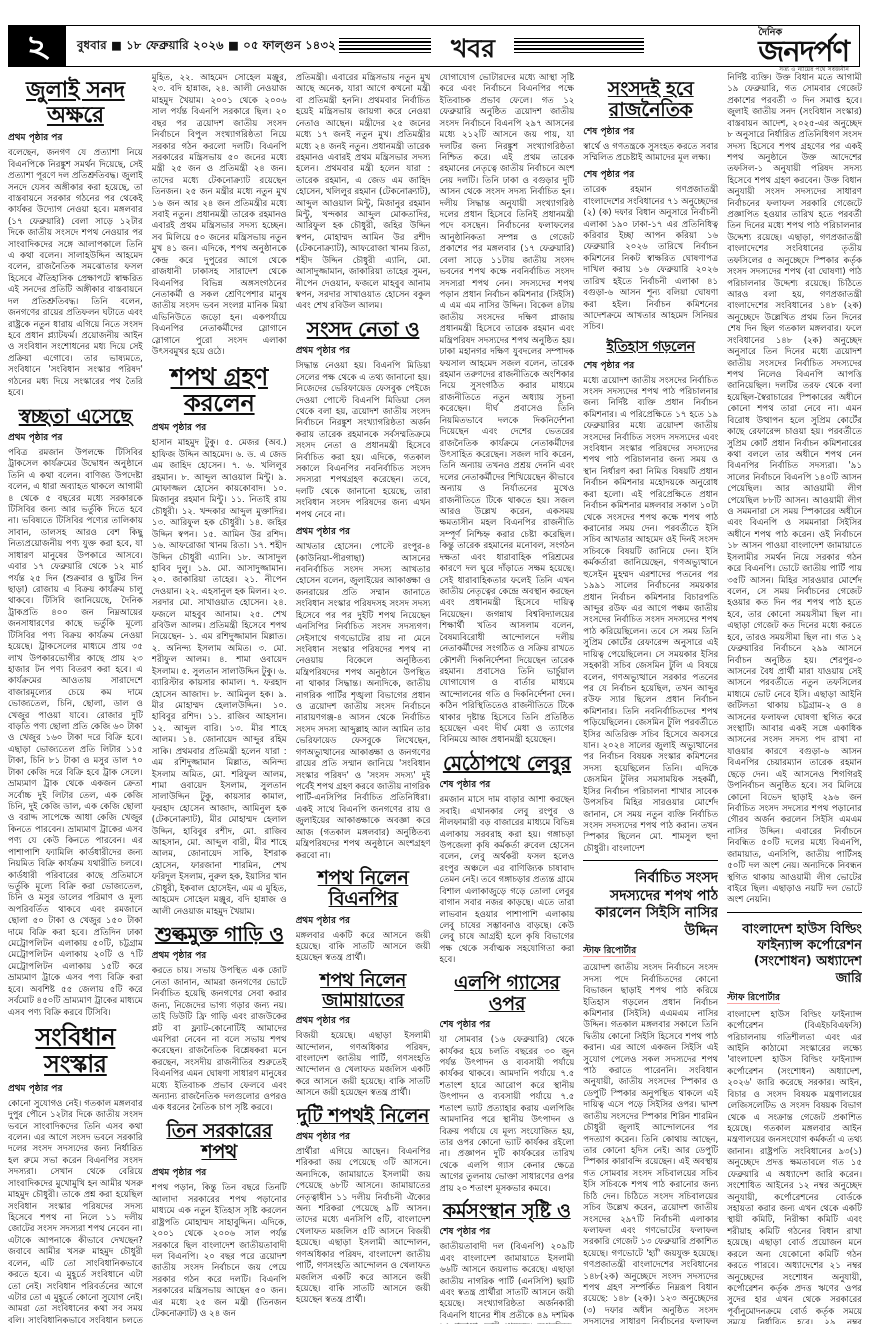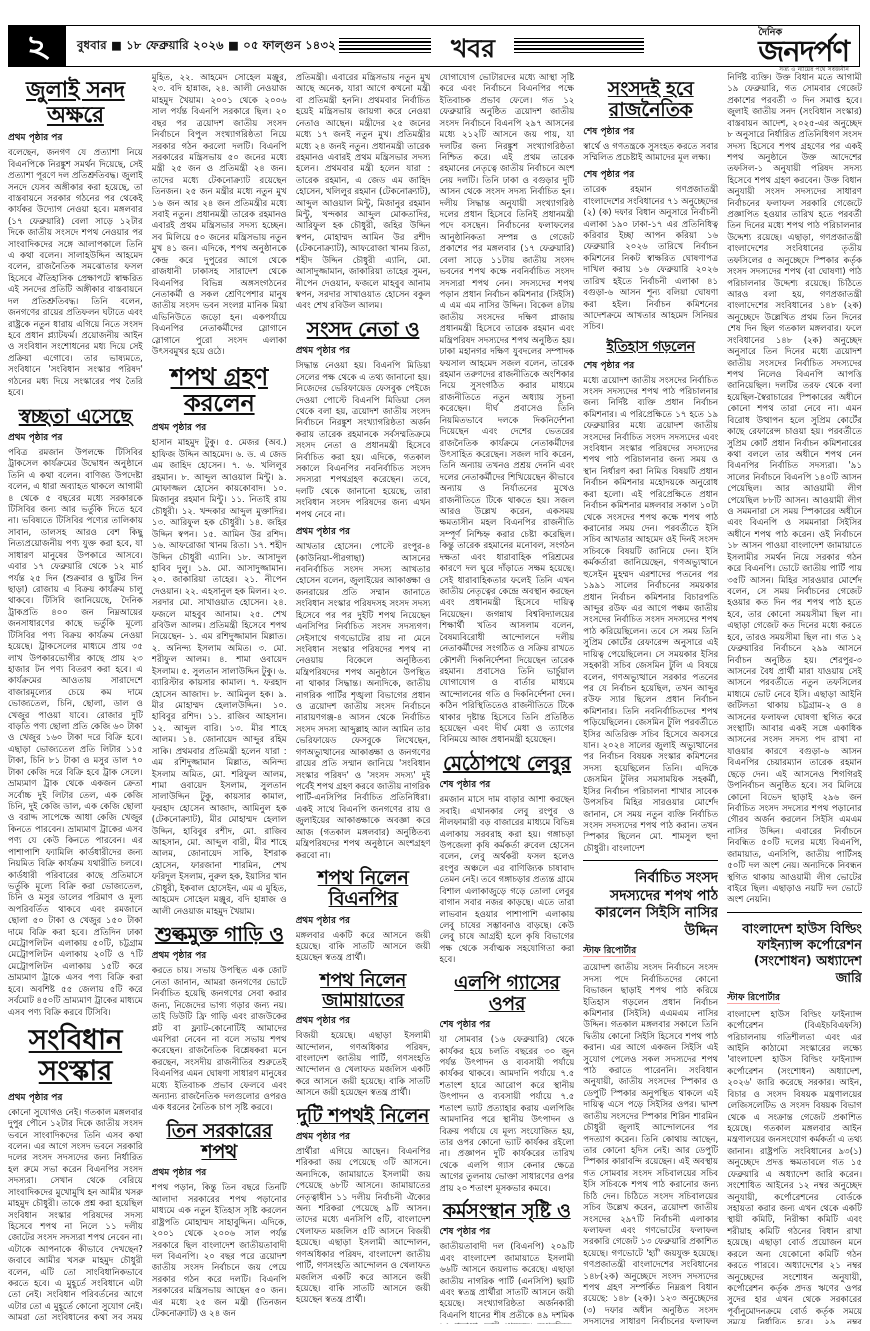--- a/index.html
+++ b/index.html
@@ -57,21 +57,21 @@
   </div>
 
   <div id="columns">
       <div class="col">
         <div class="blk headline" style="font-size: 22px;">জুলাই সনদ অক্ষরে</div>
         <div class="blk kicker">প্রথম পৃষ্ঠার পর</div>
         <div class="blk body">বলেছেন, জনগণ যে প্রত্যাশা নিয়ে বিএনপিকে নিরঙ্কুশ সমর্থন দিয়েছে, সেই প্রত্যাশা পূরণে দল প্রতিশ্রুতিবদ্ধ। জুলাই সনদে যেসব অঙ্গীকার করা হয়েছে, তা বাস্তবায়নে সরকার গঠনের পর থেকেই কার্যকর উদ্যোগ নেওয়া হবে। মঙ্গলবার (১৭ ফেব্রুয়ারি) বেলা সাড়ে ১২টার দিকে জাতীয় সংসদে শপথ নেওয়ার পর সাংবাদিকদের সঙ্গে আলাপকালে তিনি এ কথা বলেন। সালাহউদ্দিন আহমেদ বলেন, রাজনৈতিক সমঝোতার ফসল হিসেবে ঐতিহাসিক প্রেক্ষাপটে স্বাক্ষরিত এই সনদের প্রতিটি অঙ্গীকার বাস্তবায়নে দল প্রতিশ্রুতিবদ্ধ। তিনি বলেন, জনগণের রায়ের প্রতিফলন ঘটাতে এবং রাষ্ট্রকে নতুন ধারায় এগিয়ে নিতে সংসদ হবে প্রধান প্ল্যাটফর্ম। প্রয়োজনীয় আইন ও সংবিধান সংশোধনের মধ্য দিয়ে সেই প্রক্রিয়া এগোবে। তার ভাষ্যমতে, সংবিধানে 'সংবিধান সংস্কার পরিষদ' গঠনের মধ্য দিয়ে সংস্কারের পথ তৈরি হবে।</div>
         <div class="blk headline" style="font-size: 20px;">স্বচ্ছতা এসেছে</div>
         <div class="blk kicker">প্রথম পৃষ্ঠার পর</div>
         <div class="blk body">পবিত্র রমজান উপলক্ষে টিসিবির ট্রাকসেল কার্যক্রমের উদ্বোধন অনুষ্ঠানে তিনি এ কথা বলেন। বাণিজ্য উপদেষ্টা বলেন, এ ধারা অব্যাহত থাকলে আগামী ৪ থেকে ৫ বছরের মধ্যে সরকারকে টিসিবির জন্য আর ভর্তুকি দিতে হবে না। ভবিষ্যতে টিসিবির পণ্যের তালিকায় সাবান, ডালসহ আরও বেশ কিছু নিত্যপ্রয়োজনীয় পণ্য যুক্ত করা হবে, যা সাধারণ মানুষের উপকারে আসবে। এবার ১৭ ফেব্রুয়ারি থেকে ১২ মার্চ পর্যন্ত ২৫ দিন (শুক্রবার ও ছুটির দিন ছাড়া) রোজায় এ বিক্রয় কার্যক্রম চালু থাকবে। টিসিবি জানিয়েছে, দৈনিক ট্রাকপ্রতি ৪০০ জন নিম্নআয়ের জনসাধারণের কাছে ভর্তুকি মূল্যে টিসিবির পণ্য বিক্রয় কার্যক্রম নেওয়া হয়েছে। ট্রাকসেলের মাধ্যমে প্রায় ৩৫ লাখ উপকারভোগীর কাছে প্রায় ২৩ হাজার টন পণ্য বিতরণ করা হবে। এ কার্যক্রমের আওতায় সারাদেশে বাজারমূল্যের চেয়ে কম দামে ভোজ্যতেল, চিনি, ছোলা, ডাল ও খেজুর পাওয়া যাবে। রোজার দুটি বাড়তি পণ্য ছোলা প্রতি কেজি ৬০ টাকা ও খেজুর ১৬০ টাকা দরে বিক্রি হবে। এছাড়া ভোজ্যতেল প্রতি লিটার ১১৫ টাকা, চিনি ৮১ টাকা ও মসুর ডাল ৭০ টাকা কেজি দরে বিক্রি হবে ট্রাক সেলে। ভ্রাম্যমাণ ট্রাক থেকে একজন ক্রেতা সর্বোচ্চ দুই লিটার তেল, এক কেজি চিনি, দুই কেজি ডাল, এক কেজি ছোলা ও বরাদ্দ সাপেক্ষে আধা কেজি খেজুর কিনতে পারবেন। ভ্রাম্যমাণ ট্রাকের এসব পণ্য যে কেউ কিনতে পারবেন। এর পাশাপাশি ফ্যামিলি কার্ডধারীদের জন্য নিয়মিত বিক্রি কার্যক্রম যথারীতি চলবে। কার্ডধারী পরিবারের কাছে প্রতিমাসে ভর্তুকি মূল্যে বিক্রি করা ভোজ্যতেল, চিনি ও মসুর ডালের পরিমাণ ও মূল্য অপরিবর্তিত থাকবে এবং রমজানে ছোলা ৫০ টাকা ও খেজুর ১৫০ টাকা দামে বিক্রি করা হবে। প্রতিদিন ঢাকা মেট্রোপলিটন এলাকায় ৫০টি, চট্টগ্রাম মেট্রোপলিটন এলাকায় ২০টি ও ৭টি মেট্রোপলিটন এলাকায় ১৫টি করে ভ্রাম্যমাণ ট্রাকে এসব পণ্য বিক্রি করা হবে। অবশিষ্ট ৫৫ জেলায় ৫টি করে সর্বমোট ৪৫০টি ভ্রাম্যমাণ ট্রাকের মাধ্যমে এসব পণ্য বিক্রি করবে টিসিবি।</div>
-        <div class="blk headline" style="font-size: 28px;">সংবিধান সংস্কার</div>
+        <div class="blk headline" style="font-size: 24px;">সংবিধান সংস্কার</div>
         <div class="blk kicker">প্রথম পৃষ্ঠার পর</div>
         <div class="blk body">কোনো সুযোগও নেই। গতকাল মঙ্গলবার দুপুর পৌনে ১২টার দিকে জাতীয় সংসদ ভবনে সাংবাদিকদের তিনি এসব কথা বলেন। এর আগে সংসদ ভবনে সরকারি দলের সংসদ সদস্যদের জন্য নির্ধারিত হল রুমে সভা করেন বিএনপির সংসদ সদস্যরা। সেখান থেকে বেরিয়ে সাংবাদিকদের মুখোমুখি হন আমীর খসরু মাহমুদ চৌধুরী। তাকে প্রশ্ন করা হয়েছিল সংবিধান সংস্কার পরিষদের সদস্য হিসেবে শপথ না নিলে ১১ দলীয় জোটের সংসদ সদস্যরা শপথ নেবেন না। এটাকে আপনাকে কীভাবে দেখছেন? জবাবে আমীর খসরু মাহমুদ চৌধুরী বলেন, এটি তো সাংবিধানিকভাবে করতে হবে। এ মুহূর্তে সংবিধানে এটা তো নেই। সংবিধান পরিবর্তনের আগে এটার তো এ মুহূর্তে কোনো সুযোগ নেই। আমরা তো সংবিধানের কথা সব সময় বলি। সাংবিধানিকভাবে সংবিধান চলতে হবে তো, তাই না? শপথ নেওয়া বা না নেওয়া প্রসঙ্গে তিনি বলেন, কারা শপথ নেবেন, কারা নেবেন না; সেটা তাদের ব্যক্তিগত ব্যাপার। আমরা নির্বাচিত হয়েছি আমরা মনে করি জনগণের রায়কে যদি সম্মান জানাতে হয়, তাহলে অবশ্যই আমাদের সংসদে যেতে হবে, জনগণের পক্ষে কথা বলতে হবে। কার্যকর করার জন্য সকল সংসদ সদস্যদের সহযোগিতা করতে হবে।</div>
       </div>
       <div class="col">
         <div class="blk body">মুহিত, ২২. আহমেদ সোহেল মঞ্জুর, ২৩. বদি হান্নাজ, ২৪. আলী নেওয়াজ মাহমুদ খৈয়াম। ২০০১ থেকে ২০০৬ সাল পর্যন্ত বিএনপি সরকারে ছিল। ২০ বছর পর ত্রয়োদশ জাতীয় সংসদ নির্বাচনে বিপুল সংখ্যাগরিষ্ঠতা নিয়ে সরকার গঠন করলো দলটি। বিএনপি সরকারের মন্ত্রিসভায় ৫০ জনের মধ্যে মন্ত্রী ২৫ জন ও প্রতিমন্ত্রী ২৪ জন। তাদের মধ্যে টেকনোক্র্যাট রয়েছেন তিনজন। ২৫ জন মন্ত্রীর মধ্যে নতুন মুখ ১৬ জন আর ২৪ জন প্রতিমন্ত্রীর মধ্যে সবাই নতুন। প্রধানমন্ত্রী তারেক রহমানও এবারই প্রথম মন্ত্রিসভার সদস্য হচ্ছেন। সব মিলিয়ে ৫০ জনের মন্ত্রিসভায় নতুন মুখ ৪১ জন। এদিকে, শপথ অনুষ্ঠানকে কেন্দ্র করে দুপুরের আগে থেকে রাজধানী ঢাকাসহ সারাদেশ থেকে বিএনপির বিভিন্ন অঙ্গসংগঠনের নেতাকর্মী ও সকল শ্রেণিপেশার মানুষ জাতীয় সংসদ ভবন সংলগ্ন মানিক মিয়া এভিনিউতে জড়ো হন। একপর্যায়ে বিএনপির নেতাকর্মীদের স্লোগানে স্লোগানে পুরো সংসদ এলাকা উৎসবমুখর হয়ে ওঠে।</div>
         <div class="blk headline" style="font-size: 24px;">শপথ গ্রহণ করলেন</div>
         <div class="blk kicker">প্রথম পৃষ্ঠার পর</div>
         <div class="blk body">হাসান মাহমুদ টুকু। ৫. মেজর (অব.) হাফিজ উদ্দিন আহমেদ। ৬. ড. এ জেড এম জাহিদ হোসেন। ৭. ৬. খলিলুর রহমান। ৮. আব্দুল আওয়াল মিন্টু। ৯. মোফাজ্জল হোসেন কায়কোবাদ। ১০. মিজানুর রহমান মিন্টু। ১১. নিতাই রায় চৌধুরী। ১২. খন্দকার আব্দুল মুক্তাদির। ১৩. আরিফুল হক চৌধুরী। ১৪. জহির উদ্দিন স্বপন। ১৫. আমিন উর রশিদ। ১৬. আফরোজা খানম রিতা। ১৭. শহীদ উদ্দিন চৌধুরী এ্যানি। ১৮. আসাদুল হাবিব দুলু। ১৯. মো. আসাদুজ্জামান। ২০. জাকারিয়া তাহের। ২১. নীপেন দেওয়ান। ২২. এহসানুল হক মিলন। ২৩. সরদার মো. সাখাওয়াত হোসেন। ২৪. ফজলে মাহবুব আনাম। ২৫. শেখ রবিউল আলম। প্রতিমন্ত্রী হিসেবে শপথ নিয়েছেন- ১. এম রশিদুজ্জামান মিল্লাত। ২. অনিন্দ্য ইসলাম অমিত। ৩. মো. শরীফুল আলম। ৪. শামা ওবায়েদ ইসলাম। ৫. সুলতান সালাউদ্দিন টুকু। ৬. ব্যারিস্টার কায়সার কামাল। ৭. ফরহাদ হোসেন আজাদ। ৮. আমিনুল হক। ৯. মীর মোহাম্মদ হেলালউদ্দিন। ১০. হাবিবুর রশিদ। ১১. রাজিব আহসান। ১২. আব্দুল বারি। ১৩. মীর শাহে আলম। ১৪. জোনায়েদ আব্দুর রহিম সাকি। প্রথমবার প্রতিমন্ত্রী হলেন যারা : এম রশিদুজ্জামান মিল্লাত, অনিন্দ্য ইসলাম অমিত, মো. শরিফুল আলম, শামা ওবায়েদ ইসলাম, সুলতান সালাউদ্দিন টুকু, কায়সার কামাল, ফরহাদ হোসেন আজাদ, আমিনুল হক (টেকনোক্র্যাট), মীর মোহাম্মদ হেলাল উদ্দিন, হাবিবুর রশীদ, মো. রাজিব আহসান, মো. আব্দুল বারী, মীর শাহে আলম, জোনায়েদ সাকি, ইশরাক হোসেন, ফারজানা শারমিন, শেখ ফরিদুল ইসলাম, নুরুল হক, ইয়াসির খান চৌধুরী, ইকবাল হোসেইন, এম এ মুহিত, আহমেদ সোহেল মঞ্জুর, বদি হান্নাজ ও আলী নেওয়াজ মাহমুদ খৈয়াম।</div>
         <div class="blk headline" style="font-size: 20px;">শুল্কমুক্ত গাড়ি ও</div>
         <div class="blk kicker">প্রথম পৃষ্ঠার পর</div>

